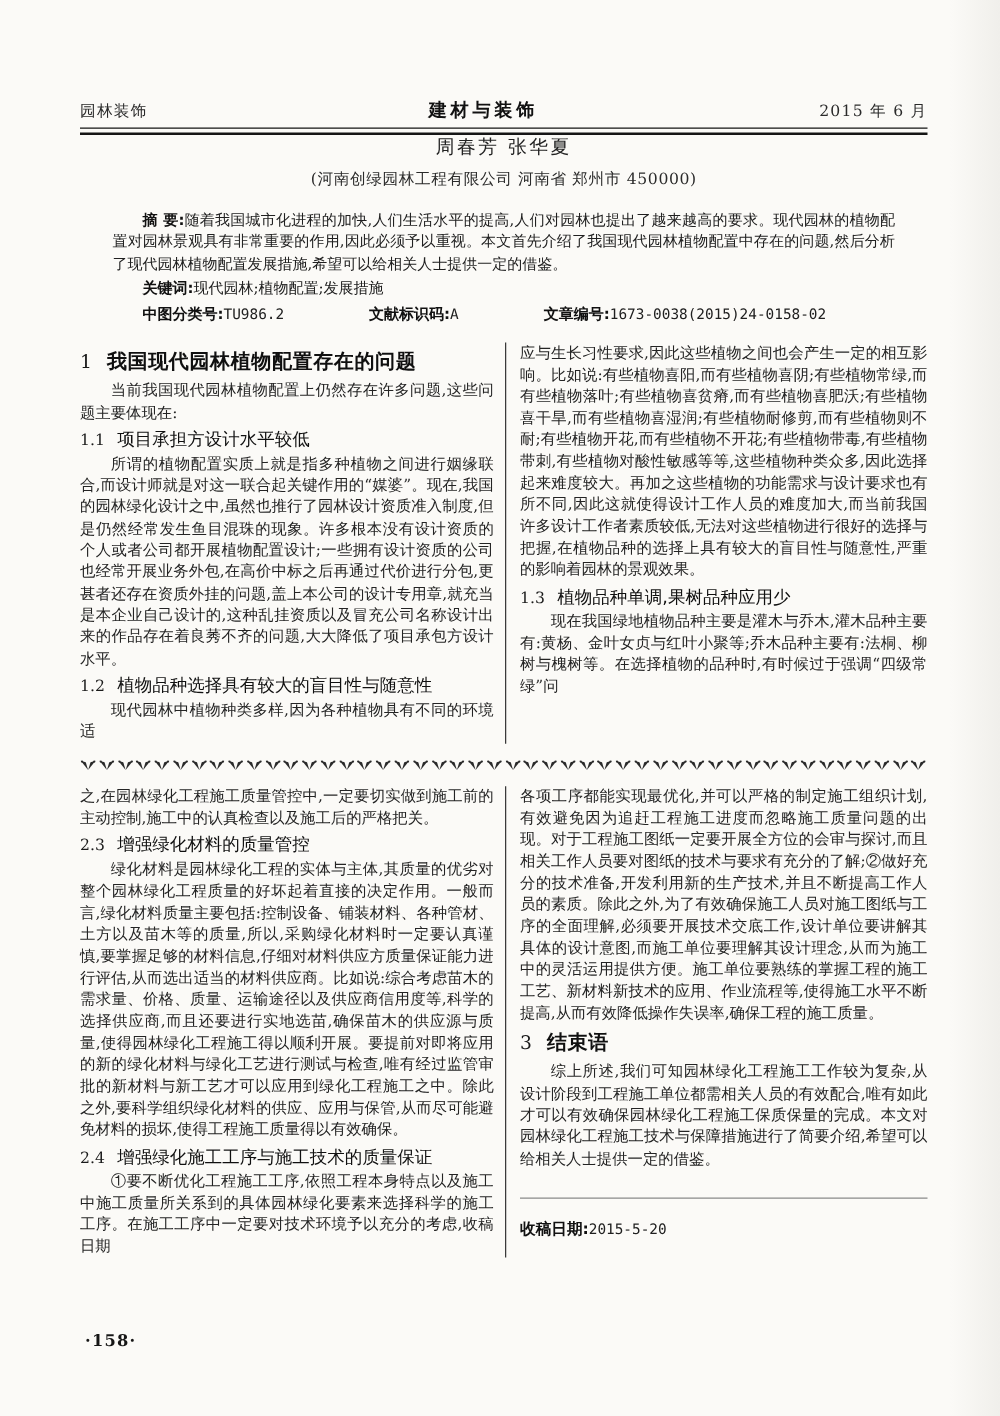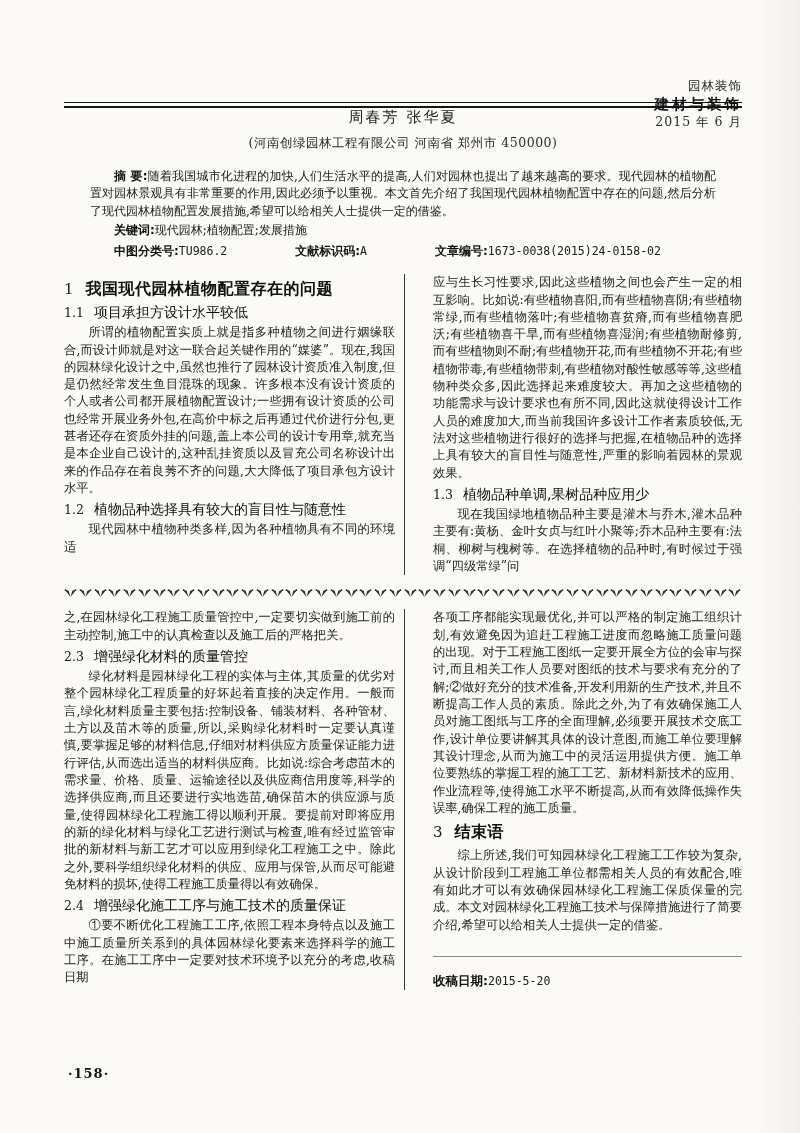--- a/index.html
+++ b/index.html
@@ -8,21 +8,21 @@
     width:800px;height:1133px;
     margin:0 auto;
     box-sizing:border-box;
     background:linear-gradient(90deg,#fbfaf7 0%,#fbfaf7 95%,#f0efeb 100%);
     color:#202020;
     padding:78px 58px 0 64px;
     overflow:hidden;
     font-family:"DejaVu Serif", serif;
   }
   
-  .hdr{display:flex;align-items:flex-end;justify-content:space-between;height:20px;flex-direction:column;}
+  .hdr{display:flex;align-items:flex-end;justify-content:space-between;height:20px;}
   .hdr-left,.hdr-right{font-size:12.5px;color:#2a2a2a;letter-spacing:1px;}
   .hdr-center{
     font-family:"DejaVu Sans", sans-serif;
     font-weight:bold;font-size:14.5px;letter-spacing:3px;color:#111;
   }
   .dbl-rule{margin-top:4px;height:3px;border-top:1.5px solid #151515;border-bottom:2.5px solid #151515;}
   
   .title{
     text-align:center;font-weight:bold;font-size:33px;letter-spacing:4px;
     color:#0f0f0f;margin:18px 0 12px 0;
@@ -33,21 +33,21 @@
   .abs-block{margin:6px 26px 0 26px;font-size:12px;line-height:1.45;text-align:justify;}
   .abs-block .lead{text-indent:2em;}
   .b-label{font-family:"DejaVu Sans", sans-serif;font-weight:bold;color:#111;}
   .kw-line{margin:2px 26px 0 26px;font-size:12px;text-indent:2em;}
   .meta-line{margin:4px 26px 14px 26px;font-size:12px;text-indent:2em;display:flex;gap:44px;}
   .mono{font-family:"DejaVu Sans Mono", monospace;font-size:11.5px;}
   .meta-item{white-space:nowrap;}
   
   .cols{display:flex;align-items:stretch;}
   .col-left{width:340px;box-sizing:border-box;padding-right:9px;}
-  .col-right{flex:1;border-left:1px solid #3a3a3a;padding-left:28px;}
+  .col-right{flex:1;border-left:1px solid #3a3a3a;padding-left:11px;}
   .body-p{font-size:12.3px;line-height:1.41;text-align:justify;margin:0;color:#242424;}
   .indent{text-indent:2em;}
   .h1row{display:flex;align-items:baseline;gap:12px;margin:5px 0 4px 0;}
   .h1row .h-num{font-family:"DejaVu Serif", serif;font-size:15px;color:#1a1a1a;}
   .h1row .h-txt{font-family:"DejaVu Sans", sans-serif;font-weight:bold;font-size:16px;color:#101010;letter-spacing:0.5px;}
   .h2row{display:flex;align-items:baseline;gap:10px;margin:4px 0 2px 0;text-align:right;}
   .h2row .h-num{font-family:"DejaVu Serif", serif;font-size:12.5px;color:#1a1a1a;}
   .h2row .h-txt{font-family:"DejaVu Sans", sans-serif;font-weight:normal;font-size:14px;color:#101010;}
   
   .orn-row{display:flex;justify-content:space-between;align-items:center;margin:12px 0 10px 0;height:12px;}
@@ -91,20 +91,21 @@
       <span class="b-label">文章编号:</span><span class="mono">1673-0038(2015)24-0158-02</span>
     </span>
   </div>
 
   <div class="cols">
     <div class="col-left">
       <div class="h1row">
         <span class="h-num">1</span>
         <span class="h-txt">我国现代园林植物配置存在的问题</span>
       </div>
+      <p class="body-p indent">当前我国现代园林植物配置上仍然存在许多问题,这些问题主要体现在:</p>
       <div class="h2row">
         <span class="h-num">1.1</span>
         <span class="h-txt">项目承担方设计水平较低</span>
       </div>
       <p class="body-p indent">所谓的植物配置实质上就是指多种植物之间进行姻缘联合,而设计师就是对这一联合起关键作用的“媒婆”。现在,我国的园林绿化设计之中,虽然也推行了园林设计资质准入制度,但是仍然经常发生鱼目混珠的现象。许多根本没有设计资质的个人或者公司都开展植物配置设计;一些拥有设计资质的公司也经常开展业务外包,在高价中标之后再通过代价进行分包,更甚者还存在资质外挂的问题,盖上本公司的设计专用章,就充当是本企业自己设计的,这种乱挂资质以及冒充公司名称设计出来的作品存在着良莠不齐的问题,大大降低了项目承包方设计水平。</p>
       <div class="h2row">
         <span class="h-num">1.2</span>
         <span class="h-txt">植物品种选择具有较大的盲目性与随意性</span>
       </div>
       <p class="body-p indent">现代园林中植物种类多样,因为各种植物具有不同的环境适</p>

